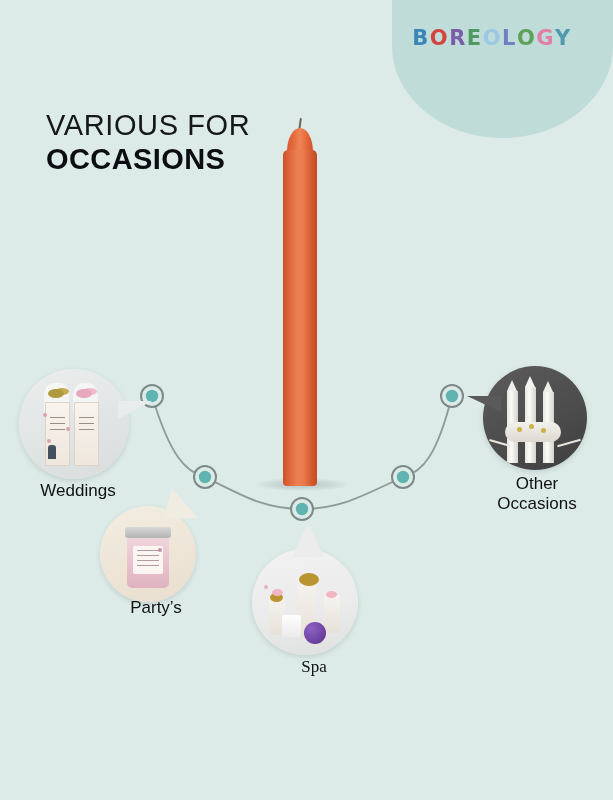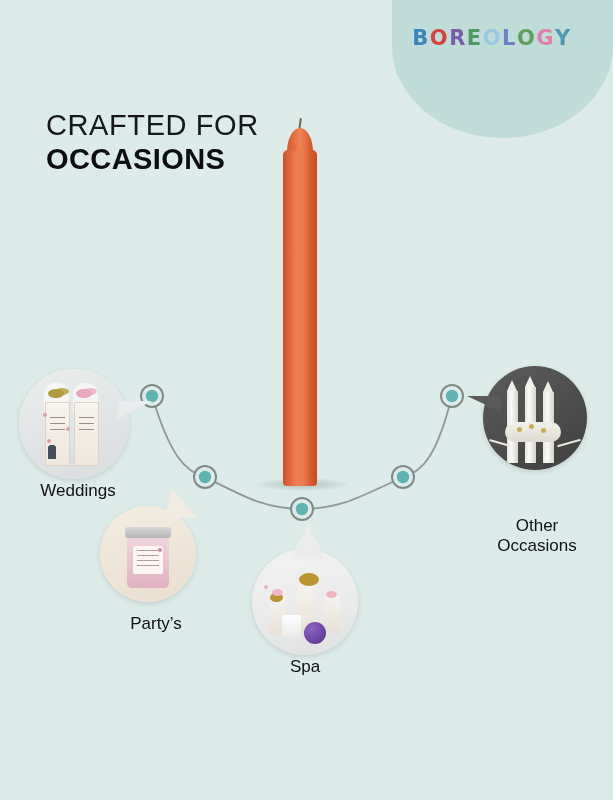--- a/index.html
+++ b/index.html
@@ -225,21 +225,21 @@
 <body>
 
 <div id="stage">
 
   <div class="brand-panel"></div>
 
   <div class="brand-logo" id="brandLogo"><span style="color: rgb(59, 134, 184);">B</span><span style="color: rgb(212, 68, 63);">O</span><span style="color: rgb(122, 95, 168);">R</span><span style="color: rgb(79, 154, 99);">E</span><span style="color: rgb(154, 199, 226);">O</span><span style="color: rgb(111, 127, 196);">L</span><span style="color: rgb(95, 160, 90);">O</span><span style="color: rgb(224, 127, 168);">G</span><span style="color: rgb(79, 154, 176);">Y</span></div>
 
 
   <div class="headline">
-    <div class="l1">CRAFTED FOR</div>
+    <div class="l1">VARIOUS FOR</div>
     <div class="l3">OCCASIONS</div>
   </div>
 
   <div class="candle-shadow"></div>
   <div class="candle-wrap">
     <div class="wick"></div>
     <div class="candle-tip"></div>
     <div class="candle-body"></div>
   </div>
 
@@ -304,40 +304,40 @@
         <div class="jarlid"></div>
         <div class="jarlabel">
             <i></i>
             <i></i>
             <i></i>
             <i></i>
           </div>
         <div class="wedfloral" style="left:58px; top:42px; background:#c98fa4;"></div>
       </div>
     </div>
-    <div class="caption" style="left:-4px; top:104px; width:124px;margin-top:16px;">Party’s</div>
+    <div class="caption" style="left:-4px; top:104px; width:124px;">Party’s</div>
   </div>
 
   <div class="bubble" style="left:246px; top:533px; width:126px; height:150px;">
     <div class="tail" style="left:46px; top:-10px; border-bottom:34px solid #ececec; border-left:16px solid transparent; border-right:16px solid transparent;"></div>
     <div class="disc" style="width:106px; height:106px; left:6px; top:16px;">
       <div class="ph ph-spa">
         <div class="spa-tall" style="left:17px; top:48px; height:38px;"></div>
         <div class="spa-tall" style="left:45px; top:30px; height:58px; width:19px;"></div>
         <div class="spa-tall" style="left:72px; top:46px; height:38px;"></div>
         <div class="spa-gold" style="left:18px; top:44px;"></div>
         <div class="spa-gold" style="left:47px; top:24px; width:20px; height:13px;"></div>
         <div class="spa-pinkbow" style="left:20px; top:40px;"></div>
         <div class="spa-pinkbow" style="left:74px; top:42px;"></div>
         <div class="spa-glass"></div>
         <div class="spa-ball"></div>
         <div class="wedfloral" style="left:12px; top:36px; background:#e6b3c2;"></div>
       </div>
     </div>
-    <div class="caption" style="left:0px; top:124px; width:118px;">Spa</div>
+    <div class="caption" style="left:9px; top:124px; width:118px;font-family:Liberation Serif, serif;">Spa</div>
   </div>
 
 
   <div class="bubble" style="left:471px; top:366px; width:134px; height:148px;">
     <div class="tail" style="left:-4px; top:30px; border-top:16px solid #5a5a5a; border-left:34px solid transparent; border-bottom:12px solid transparent;"></div>
     <div class="disc" style="width:104px; height:104px; left:12px; top:0px;">
       <div class="ph ph-other">
         <div class="taper-tip" style="left:24px; top:14px; border-bottom:11px solid #f0eee8;"></div>
         <div class="taper-tip" style="left:42px; top:10px; border-bottom:11px solid #f5f3ed;"></div>
         <div class="taper-tip" style="left:60px; top:15px; border-bottom:11px solid #eeece6;"></div>
@@ -345,17 +345,17 @@
         <div class="taper" style="left:42px; top:21px; height:76px;"></div>
         <div class="taper" style="left:60px; top:26px; height:71px;"></div>
         <div class="otherbow"></div>
         <div class="otherbow-dot" style="left:34px; top:61px;"></div>
         <div class="otherbow-dot" style="left:46px; top:58px;"></div>
         <div class="otherbow-dot" style="left:58px; top:62px;"></div>
         <div class="ribbon" style="left:6px; top:76px; width:22px; transform:rotate(16deg);"></div>
         <div class="ribbon" style="left:74px; top:76px; width:24px; transform:rotate(-16deg);"></div>
       </div>
     </div>
-    <div class="caption" style="left:-4px; top:108px; width:140px;margin-top:42px;">Other
+    <div class="caption" style="left:-4px; top:108px; width:140px;">Other
 Occasions</div>
   </div>
 
 </div>
 
 </body></html>

